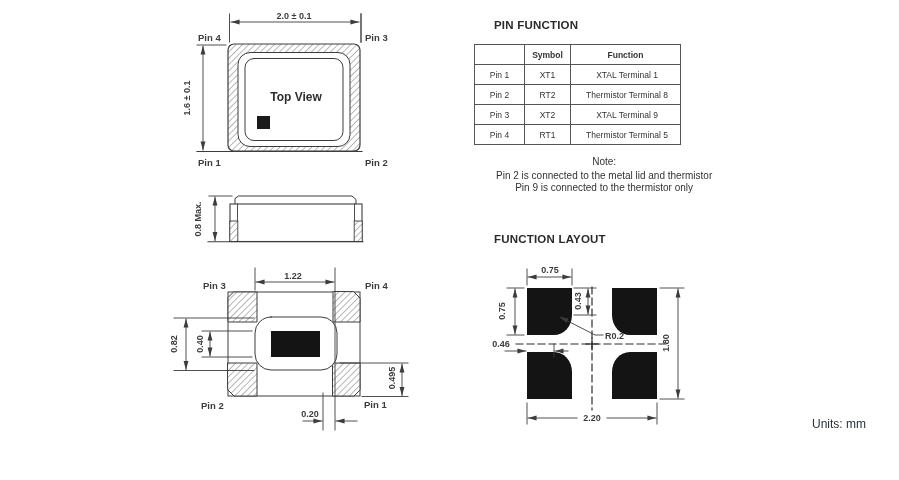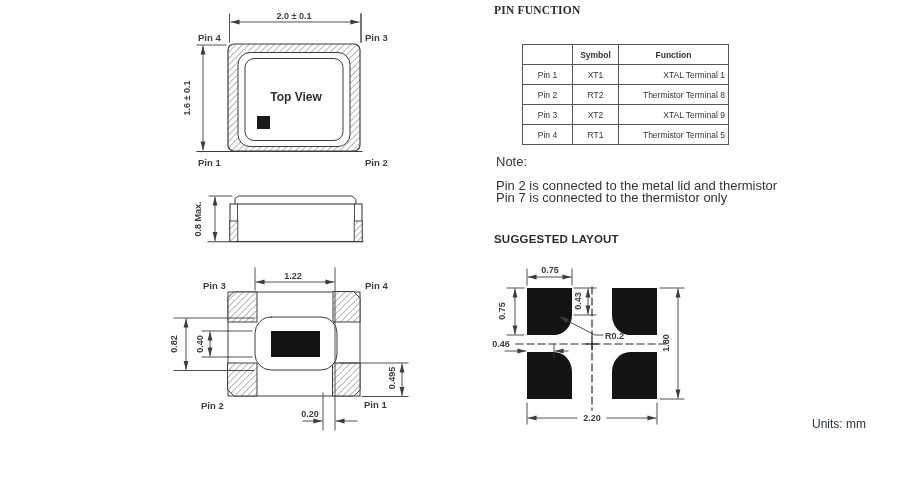--- a/index.html
+++ b/index.html
@@ -17,22 +17,22 @@
   .section-title{font-size:11.5px;font-weight:bold;color:#2b2b2b;letter-spacing:.2px;}
   #pf-table{border-collapse:collapse;table-layout:fixed;background:#fff;}
   #pf-table th,#pf-table td{
     border:1px solid #555;font-size:8.5px;height:19px;padding:0 3px;
     text-align:center;vertical-align:middle;color:#333;font-weight:normal;
   }
   #pf-table th{font-weight:bold;}
   #pf-table .c0{width:43px;}
   #pf-table .c1{width:39px;}
   #pf-table .c2{width:103px;}
-  #pf-table td.fn{text-align:right;padding-left:6px;margin-top:21px;}
-  .note{font-size:13px;color:#333;line-height:12px;}
+  #pf-table td.fn{text-align:center;padding-left:6px;margin-top:21px;}
+  .note{font-size:10px;color:#333;line-height:12px;text-align:center;}
   .units{font-size:12px;color:#24323c;}
 </style>
 </head>
 <body>
 
 <div id="canvas">
 
 <svg width="899" height="480" viewBox="0 0 899 480">
   <defs>
     <pattern id="hatch" width="4.5" height="4.5" patternUnits="userSpaceOnUse" patternTransform="rotate(45)">
@@ -194,23 +194,23 @@
 
     <g stroke="#3c3c3c" stroke-width="0.9">
       <line x1="660" y1="288" x2="684" y2="288"></line>
       <line x1="660" y1="399" x2="684" y2="399"></line>
       <line x1="678" y1="289" x2="678" y2="398" marker-start="url(#arw)" marker-end="url(#arw)"></line>
     </g>
     <text class="dimtxt" transform="translate(669,343) rotate(-90)" text-anchor="middle">1.80</text>
   </g>
 </svg>
 
-<div class="abs section-title" style="left:494px;top:4px;font-family:Liberation Serif, serif;">PIN FUNCTION</div>
-
-<table id="pf-table" class="abs" style="left:522px;top:44px;padding-left:25px;">
+<div class="abs section-title" style="left:494px;top:19px;">PIN FUNCTION</div>
+
+<table id="pf-table" class="abs" style="left:474px;top:44px;padding-left:25px;">
   <thead>
     <tr>
       <th class="c0"></th>
       <th class="c1">Symbol</th>
       <th class="c2">Function</th>
     </tr>
   </thead>
   <tbody>
     <tr>
       <td>Pin 1</td>
@@ -230,21 +230,21 @@
     <tr>
       <td>Pin 4</td>
       <td>RT1</td>
       <td class="fn">Thermistor Terminal 5</td>
     </tr>
   </tbody>
 </table>
 
 <div class="abs note" style="left:496px;top:156px;">
   <div>Note:</div>
-  <div style="margin-top:12px;">Pin 2 is connected to the metal lid and thermistor</div>
-  <div>Pin 7 is connected to the thermistor only</div>
+  <div style="margin-top:2px;">Pin 2 is connected to the metal lid and thermistor</div>
+  <div>Pin 9 is connected to the thermistor only</div>
 </div>
 
-<div class="abs section-title" style="left:494px;top:233px;">SUGGESTED LAYOUT</div>
+<div class="abs section-title" style="left:494px;top:233px;">FUNCTION LAYOUT</div>
 
 <div class="abs units" style="left:812px;top:417px;">Units: mm</div>
 
 </div>
 
 </body></html>

